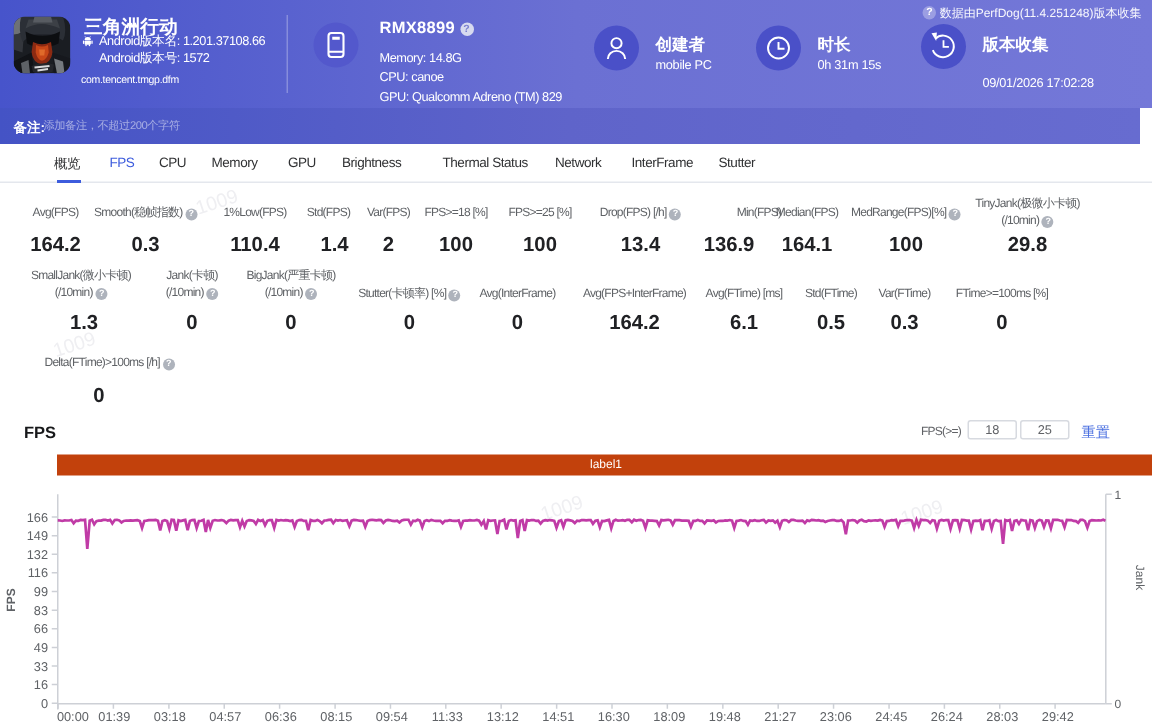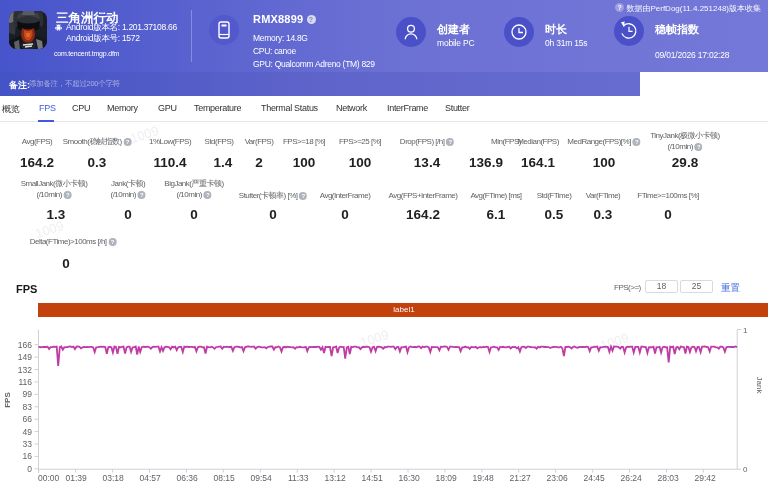--- a/index.html
+++ b/index.html
@@ -4,21 +4,21 @@
 <style>
 * { margin:0; padding:0; box-sizing:border-box; }
 html,body { width:768px; height:483px; overflow:hidden; background:#fff;
   font-family:"Liberation Sans", sans-serif; }
 #page { position:relative; width:768px; height:483px; }
 .abs { position:absolute; }
 
 
 #header { position:absolute; left:0; top:0; width:768px; height:72px;
   background:linear-gradient(90deg,#4754cb 0%,#6b70d3 50%,#7478d8 100%); }
-#remark { position:absolute; left:0; top:72px; width:640px; height:24px;
+#remark { position:absolute; left:0; top:72px; width:760px; height:24px;
   background:linear-gradient(90deg,#4453c5 0%,#5f64ca 50%,#676cd0 100%); color:#fff; }
 #notice { position:absolute; right:7px; top:3px; font-size:8px; color:rgba(255,255,255,0.95); }
 #gicon { position:absolute; left:9px; top:11px; width:38px; height:38px; border-radius:8px; overflow:hidden; }
 #gtitle { position:absolute; left:56px; top:10px; font-size:12.5px; font-weight:bold; color:#fff; }
 .hsmall { position:absolute; font-size:8.5px; letter-spacing:-0.3px; color:#fff; white-space:nowrap; }
 #vdiv { position:absolute; left:191px; top:10px; width:1px; height:52px; background:rgba(255,255,255,0.28); }
 .circ { position:absolute; border-radius:50%; }
 #devcirc { left:209px; top:15px; width:30px; height:30px; background:#5358cc; }
 #rmx { position:absolute; left:253px; top:13px; font-size:11px; font-weight:bold; color:#fff; letter-spacing:0.2px; }
 .qi { display:inline-block; width:9px; height:9px; border-radius:50%; background:rgba(235,237,245,0.85);
@@ -27,21 +27,21 @@
 .mlab { position:absolute; font-size:11px; font-weight:bold; color:#fff;text-align:right; }
 .msub { position:absolute; font-size:8.5px; letter-spacing:-0.2px; color:#fff; white-space:nowrap; }
 
 
 #remark b { position:absolute; left:9px; top:6.5px; font-size:9px; font-weight:bold; }
 #remark span { position:absolute; left:29px; top:7px; font-size:7.5px; letter-spacing:-0.3px; color:rgba(255,255,255,0.5); }
 
 
 #tabs { position:absolute; left:0; top:96px; width:768px; height:26px; background:#fff;
   border-bottom:1px solid #e4e7ed; }
-.tab { position:absolute; top:6.5px; font-size:9px; letter-spacing:-0.3px; color:#303133; white-space:nowrap; }
+.tab { position:absolute; top:6.5px; font-size:9px; letter-spacing:-0.3px; color:#303133; white-space:nowrap;margin-left:34px; }
 .tab.act { color:#3d5cdd; }
 #underline { position:absolute; left:38px; top:24px; width:16px; height:2px; background:#3d5cdd; }
 
 
 .slab { position:absolute; font-size:8px; letter-spacing:-0.5px; color:#5f6266; text-align:center;
   transform:translateX(-50%); white-space:nowrap; line-height:10.5px; }
 .sval { position:absolute; font-size:13.5px; font-weight:bold; color:#202124; text-align:center;
   transform:translateX(-50%); white-space:nowrap; }
 .qg { display:inline-block; width:8px; height:8px; border-radius:50%; background:#aeb3bc;
   color:#fff; font-size:6px; line-height:8px; text-align:center; font-weight:bold; vertical-align:0px; }
@@ -130,36 +130,36 @@
     <div class="mlab" style="left:545px;top:22px;">时长</div>
     <div class="msub" style="left:545px;top:38px;">0h 31m 15s</div>
 
     <div class="circ mcirc" style="left:614px;top:16px;">
       <svg width="30" height="30" viewBox="0 0 30 30">
         <path d="M9.6 9.8 a7.2 7.2 0 1 1 -1.7 7.6" fill="none" stroke="#fff" stroke-width="1.3"></path>
         <path d="M7.0 6.2 L10.6 5.6 L10.1 11.4 Z" fill="#fff"></path>
         <path d="M15 10.8 V15.3 H18.6" fill="none" stroke="#fff" stroke-width="1.2"></path>
       </svg>
     </div>
-    <div class="mlab" style="left:655px;top:22px;">稳帧指数</div>
+    <div class="mlab" style="left:655px;top:22px;">版本收集</div>
     <div class="msub" style="left:655px;top:50px;">09/01/2026 17:02:28</div>
   </div>
 
   <div id="remark">
       <b>备注:</b>
       <span>添加备注，不超过200个字符</span>
     </div>
 
   <div id="tabs">
     <div class="tab" style="left:2px;">概览</div>
     <div class="tab act" style="left:39px;">FPS</div>
     <div class="tab" style="left:72px;">CPU</div>
     <div class="tab" style="left:107px;">Memory</div>
     <div class="tab" style="left:158px;">GPU</div>
-    <div class="tab" style="left:194px;">Temperature</div>
+    <div class="tab" style="left:194px;">Brightness</div>
     <div class="tab" style="left:261px;">Thermal Status</div>
     <div class="tab" style="left:336px;">Network</div>
     <div class="tab" style="left:387px;">InterFrame</div>
     <div class="tab" style="left:445px;">Stutter</div>
     <div id="underline"></div>
   </div>
 
   <div class="wm" style="left:130px;top:127px;">1009</div>
   <div class="wm" style="left:35px;top:222px;">1009</div>
   <div class="wm" style="left:360px;top:331px;">1009</div>

